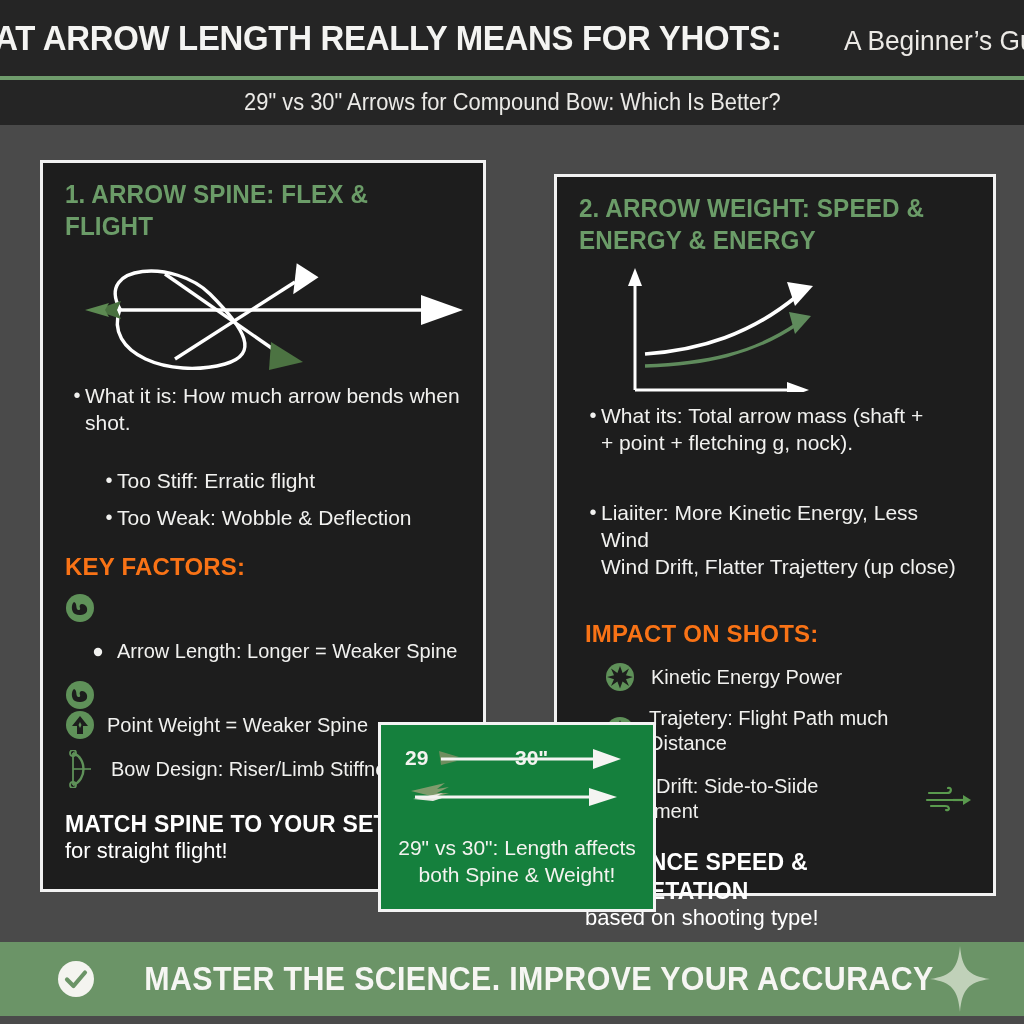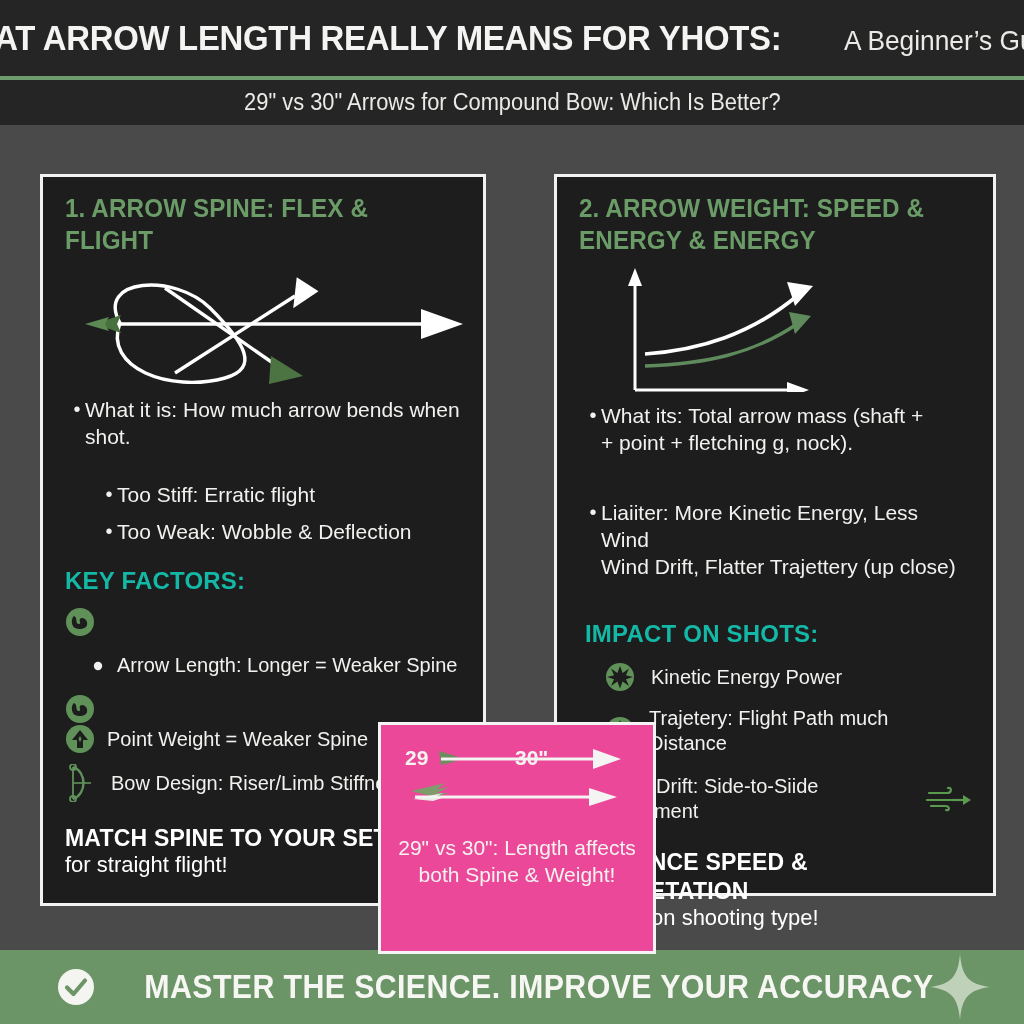--- a/index.html
+++ b/index.html
@@ -64,21 +64,21 @@
     color: #ebeae7;
     transform: scaleX(0.95);
   }
 
   
   .panel {
     position: absolute;
     background: #1d1d1d;
     border: 3px solid #f2f2f2;
   }
-  #panel-left  { left: 40px;  top: 174px; width: 446px; height: 732px; }
+  #panel-left  { left: 40px;  top: 160px; width: 446px; height: 732px; }
   #panel-right { left: 554px; top: 174px; width: 442px; height: 722px; }
 
   .panel-body { padding: 0 22px; }
 
   .panel-heading {
     font-family: "Liberation Sans Narrow", "Liberation Sans", sans-serif;
     font-weight: bold;
     font-size: 25px;
     color: #6b9c68;
     letter-spacing: 0.1px;
@@ -103,21 +103,21 @@
     font-size: 20px;
     line-height: 1.3;
     color: #f1f1ef;
   }
   .bullet .btxt { flex: 1 1 auto; }
 
   .sub-head {
     font-family: "Liberation Sans Narrow", "Liberation Sans", sans-serif;
     font-weight: bold;
     font-size: 24px;
-    color: #14b8a6;
+    color: #f97316;
     letter-spacing: 0.2px;
   }
 
   
   .icon-row {
     display: flex; align-items: center; gap: 12px;
     font-family: "Liberation Sans Narrow", "Liberation Sans", sans-serif;
     font-size: 20px;
     color: #f1f1ef;
     line-height: 1.25;
@@ -130,37 +130,37 @@
     color: #ffffff;
     line-height: 1.22;
   }
   .closing .c1 { font-weight: bold; font-size: 23px; letter-spacing: 0.2px; }
   .closing .c2 { font-size: 22px; }
 
   
   #callout {
     position: absolute;
     left: 378px; top: 722px;
-    width: 278px; height: 232px;
-    background: #ec4899;
+    width: 278px; height: 190px;
+    background: #15803d;
     border: 3px solid #f4f4f4;
     z-index: 5;
   }
   .callout-caption {
     font-family: "Liberation Sans Narrow", "Liberation Sans", sans-serif;
     font-size: 21px;
     color: #f4f3f0;
     text-align: center;
     line-height: 1.28;
     padding: 0 10px;
   }
 
   
   .footer {
-    position: absolute; left: 0; bottom: 0;
+    position: absolute; left: 0; bottom: 8px;
     width: 1024px; height: 74px;
     background: #6b9467;
     display: flex; align-items: center; justify-content: center;
     gap: 14px;
   }
   .footer-text {
     font-family: "Liberation Sans Narrow", "Liberation Sans", sans-serif;
     font-weight: bold;
     font-size: 33px;
     color: #f6f6f3;

